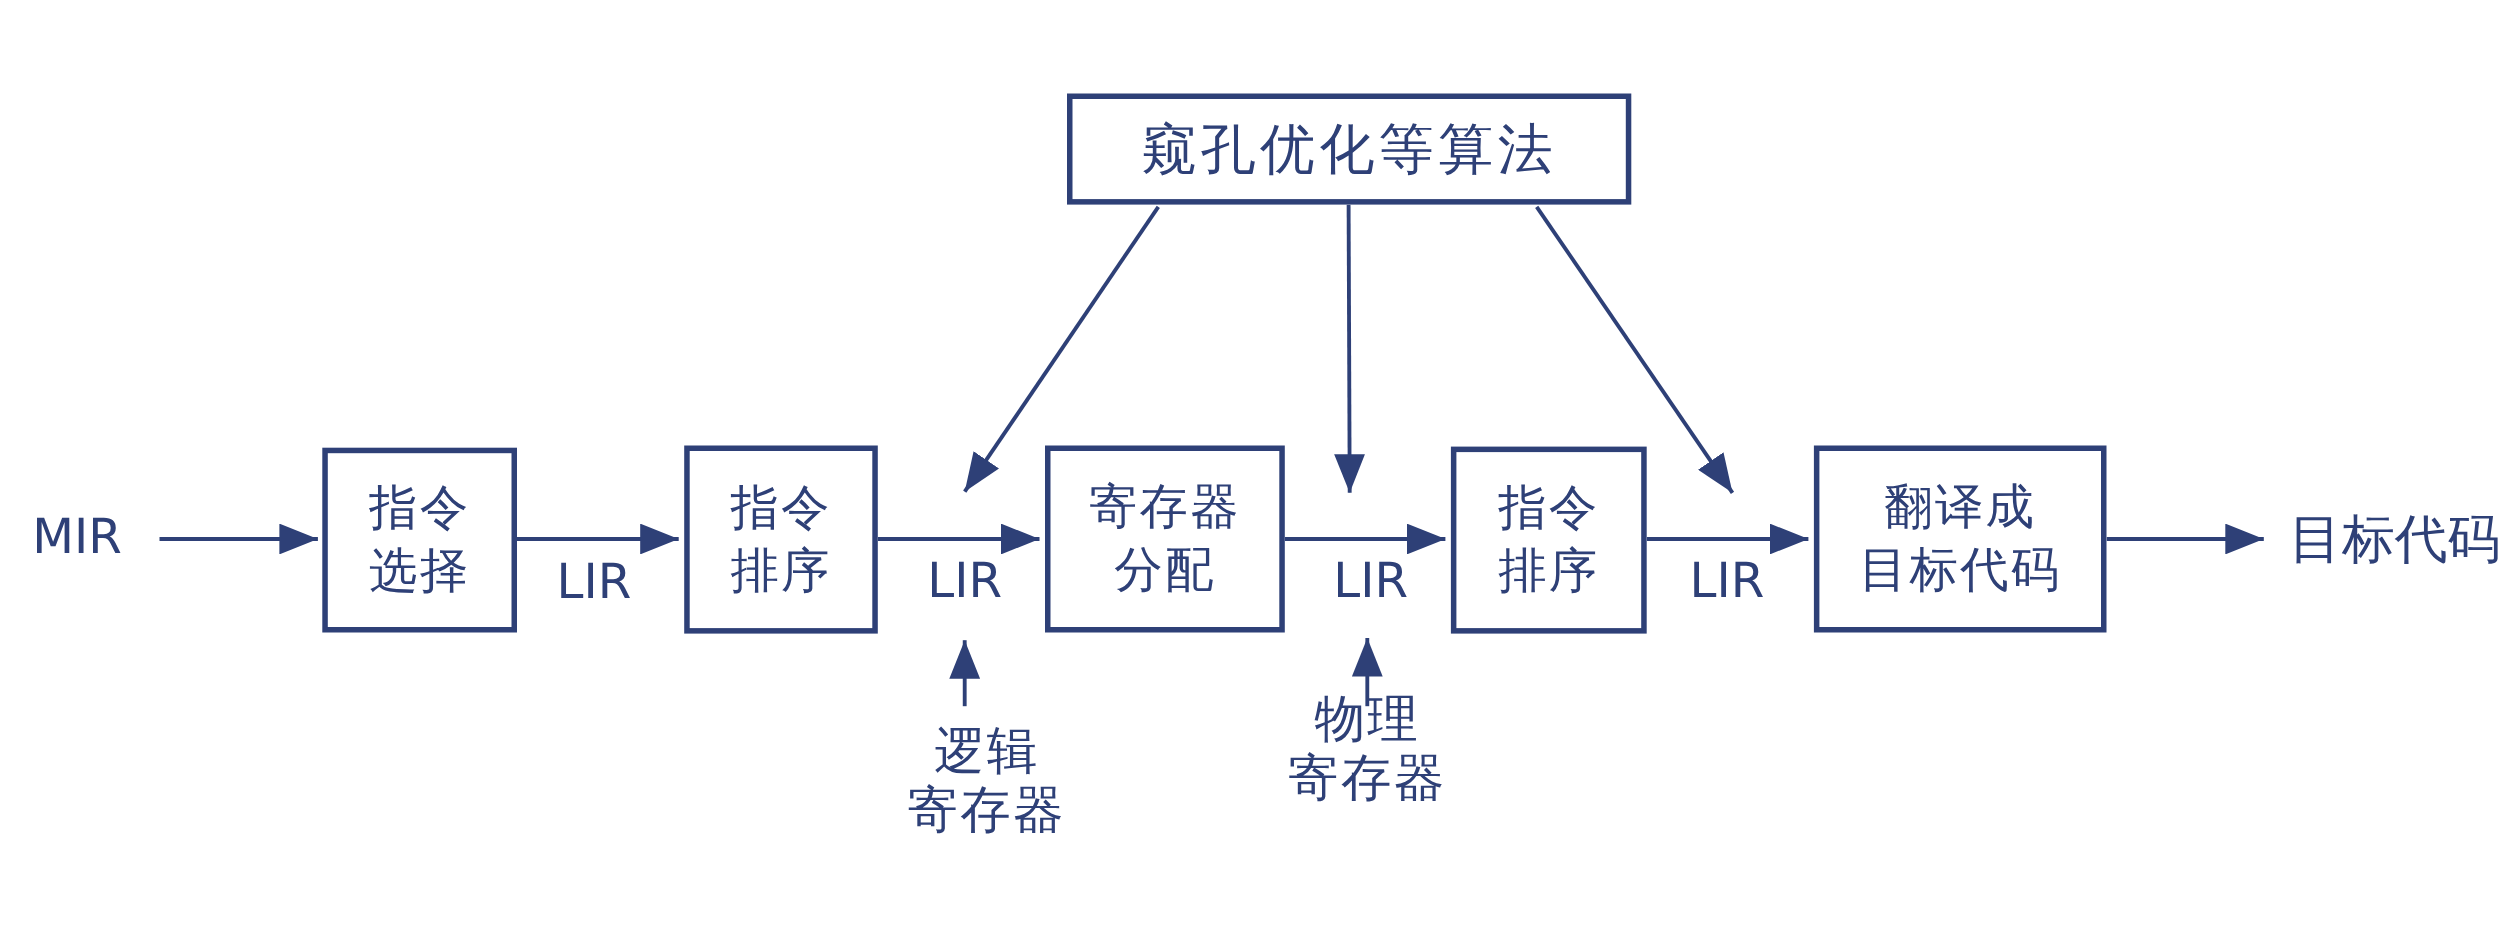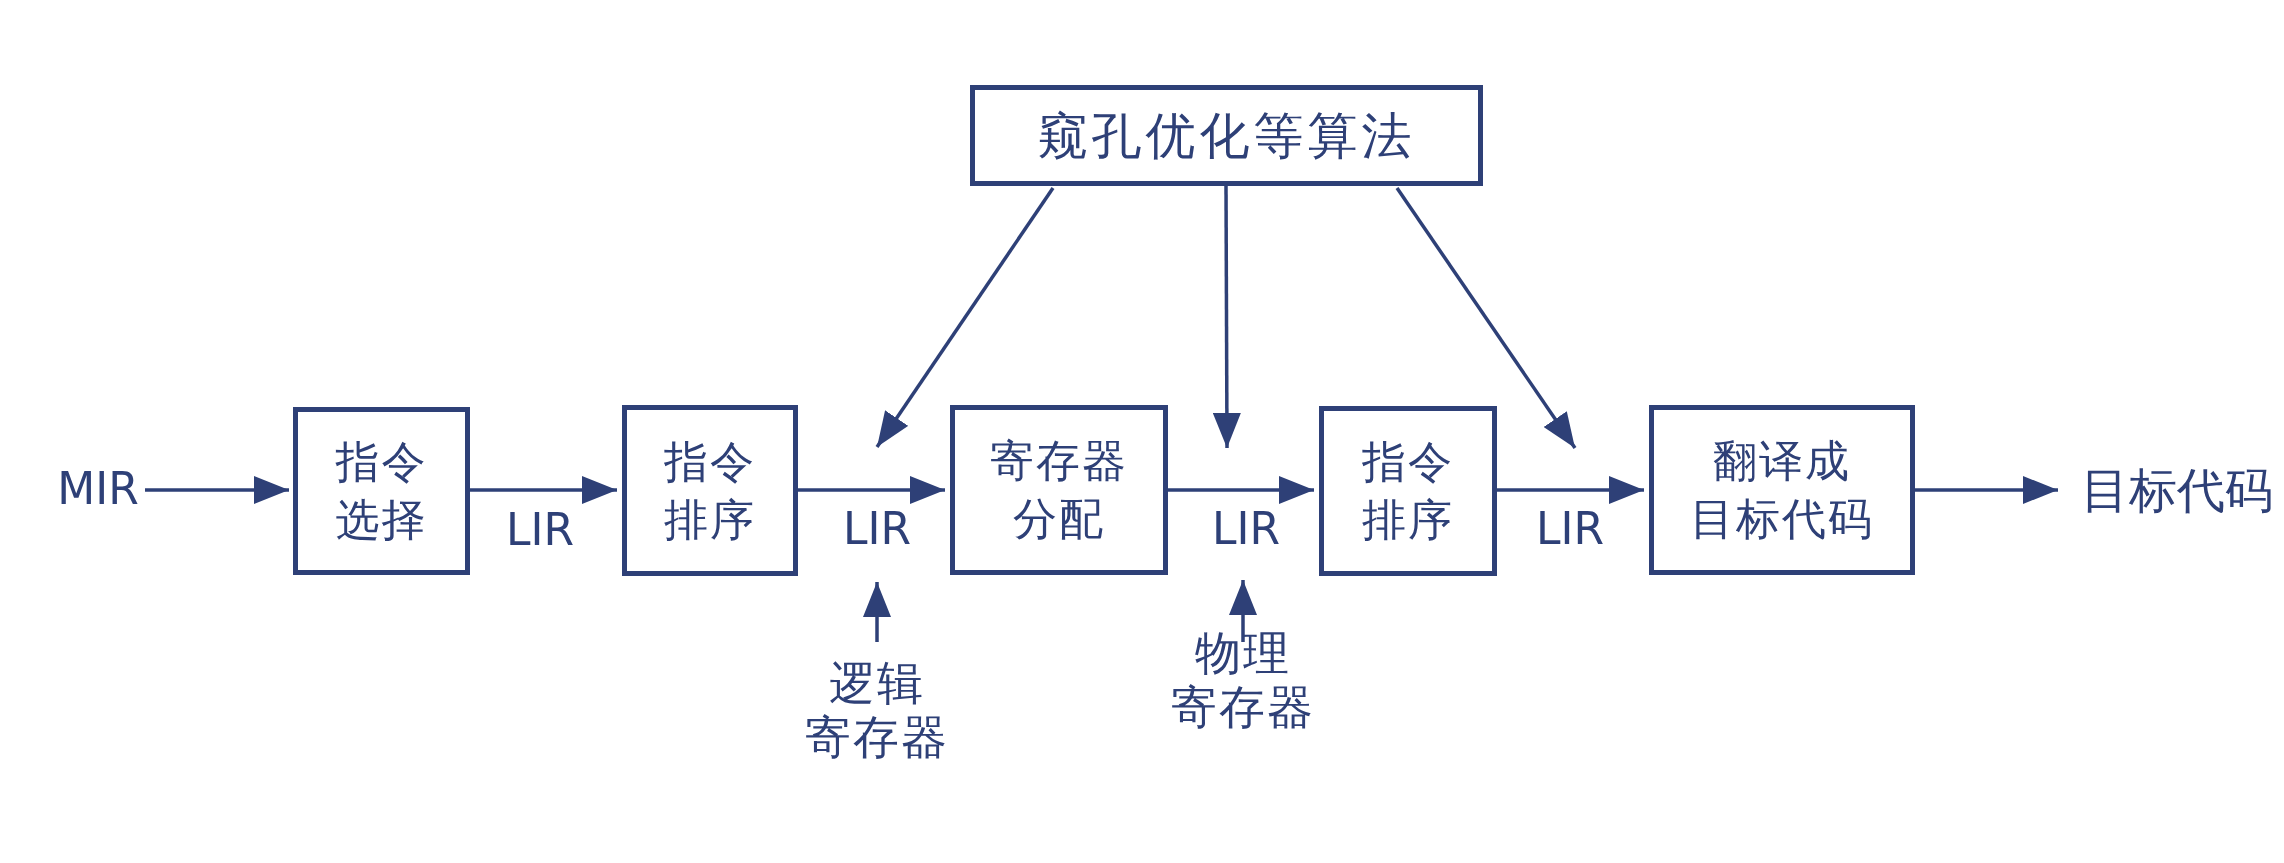--- a/index.html
+++ b/index.html
@@ -80,30 +80,30 @@
   <div class="node" style="left:1319px;top:406px;width:178px;height:170px;">
     <span class="ln">指令</span>
     <span class="ln">排序</span>
   </div>
 
   <div class="node" style="left:1649px;top:405px;width:266px;height:170px;">
     <span class="ln">翻译成</span>
     <span class="ln">目标代码</span>
   </div>
 
-  <div class="lbl" style="left:70px;top:489px;margin-left:28px;">MIR</div>
+  <div class="lbl" style="left:70px;top:489px;">MIR</div>
 
   <div class="lbl" style="left:540px;top:530px;">LIR</div>
   <div class="lbl" style="left:877px;top:529px;">LIR</div>
   <div class="lbl" style="left:1246px;top:529px;">LIR</div>
   <div class="lbl" style="left:1570px;top:529px;">LIR</div>
 
   <div class="lbl cjk" style="left:2177px;top:490px;">目标代码</div>
 
-  <div class="lbl two-line" style="left:877px;top:710px;">
+  <div class="lbl two-line" style="left:897px;top:710px;font-family:Liberation Serif, serif;">
     <span class="ln">逻辑</span>
     <span class="ln">寄存器</span>
   </div>
 
   <div class="lbl two-line" style="left:1243px;top:680px;">
     <span class="ln">物理</span>
     <span class="ln">寄存器</span>
   </div>
 
 </div>

